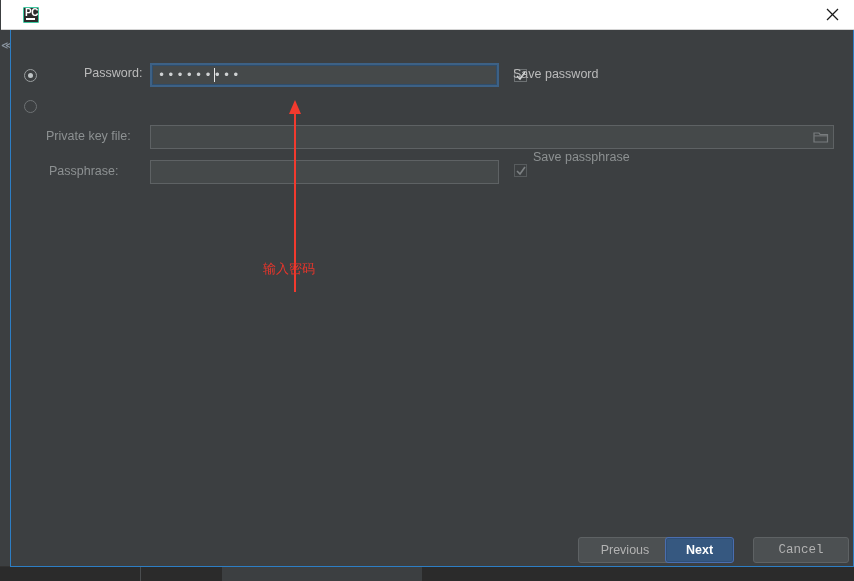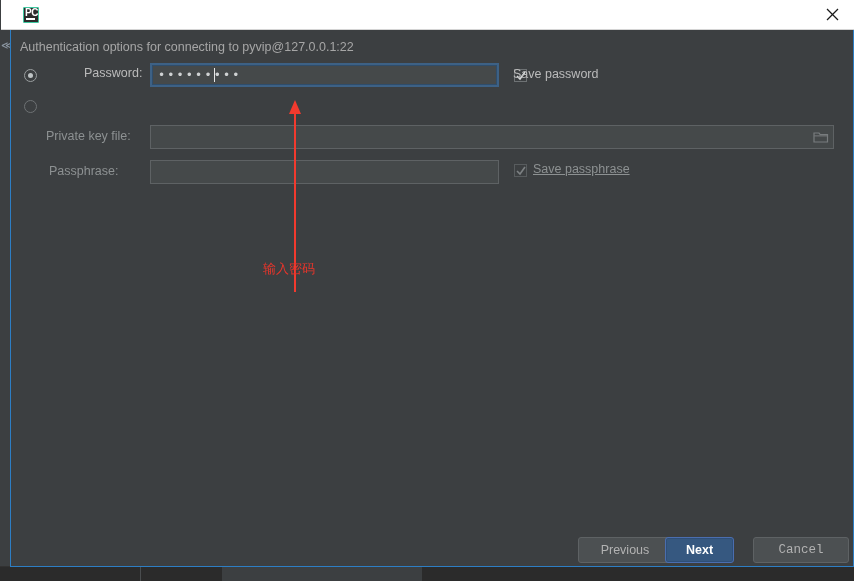--- a/index.html
+++ b/index.html
@@ -282,21 +282,20 @@
       <div class="close-btn">
         <svg width="13" height="13" viewBox="0 0 13 13" aria-hidden="true">
           <line x1="1" y1="1" x2="12" y2="12" stroke="#1a1a1a" stroke-width="1.3"></line>
           <line x1="12" y1="1" x2="1" y2="12" stroke="#1a1a1a" stroke-width="1.3"></line>
         </svg>
       </div>
     </div>
 
     <div class="body-area">
 
-      <div class="subtitle">Authentication options for connecting to pyvip@127.0.0.1:22</div>
 
       <div class="radio checked" style="left:13px; top:39px;"></div>
       <div class="lbl" style="left:33px; top:36px;margin-left:40px;">Password:</div>
 
       <div class="textfield focused" style="left:139px; top:33px; width:349px;">
         <div class="pw-dots">•••••••••</div>
         <div class="caret"></div>
       </div>
 
       <div class="checkbox" style="left:503px; top:39px;">
@@ -322,21 +321,21 @@
       <div class="lbl dim" style="left:38px; top:134px;">Passphrase:</div>
       <div class="textfield" style="left:139px; top:130px; width:349px;">
         <div class="pw-dots"></div>
       </div>
 
       <div class="checkbox dim" style="left:503px; top:134px;">
         <svg width="10" height="10" viewBox="0 0 10 10" aria-hidden="true">
           <polyline points="1,5 4,8 9,1" fill="none" stroke="#7d8183" stroke-width="1.6"></polyline>
         </svg>
       </div>
-      <div class="lbl dim" style="left:522px; top:132px;text-decoration:underline;">Save passphrase</div>
+      <div class="lbl dim" style="left:522px; top:120px;">Save passphrase</div>
 
       <div class="anno-line" style="left:283px; top:82px; width:2px; height:180px;"></div>
       <div class="anno-head" style="left:278px; top:70px;"></div>
       <div class="anno-text" style="left:252px; top:230px;">输入密码</div>
 
       <div class="btn normal" style="left:567px; top:507px; width:94px;">Previous</div>
       <div class="btn primary" style="left:654px; top:507px; width:69px;text-align:right;">Next</div>
       <div class="btn normal" style="left:742px; top:507px; width:96px;font-family:Liberation Mono, monospace;">Cancel</div>
 
     </div>

